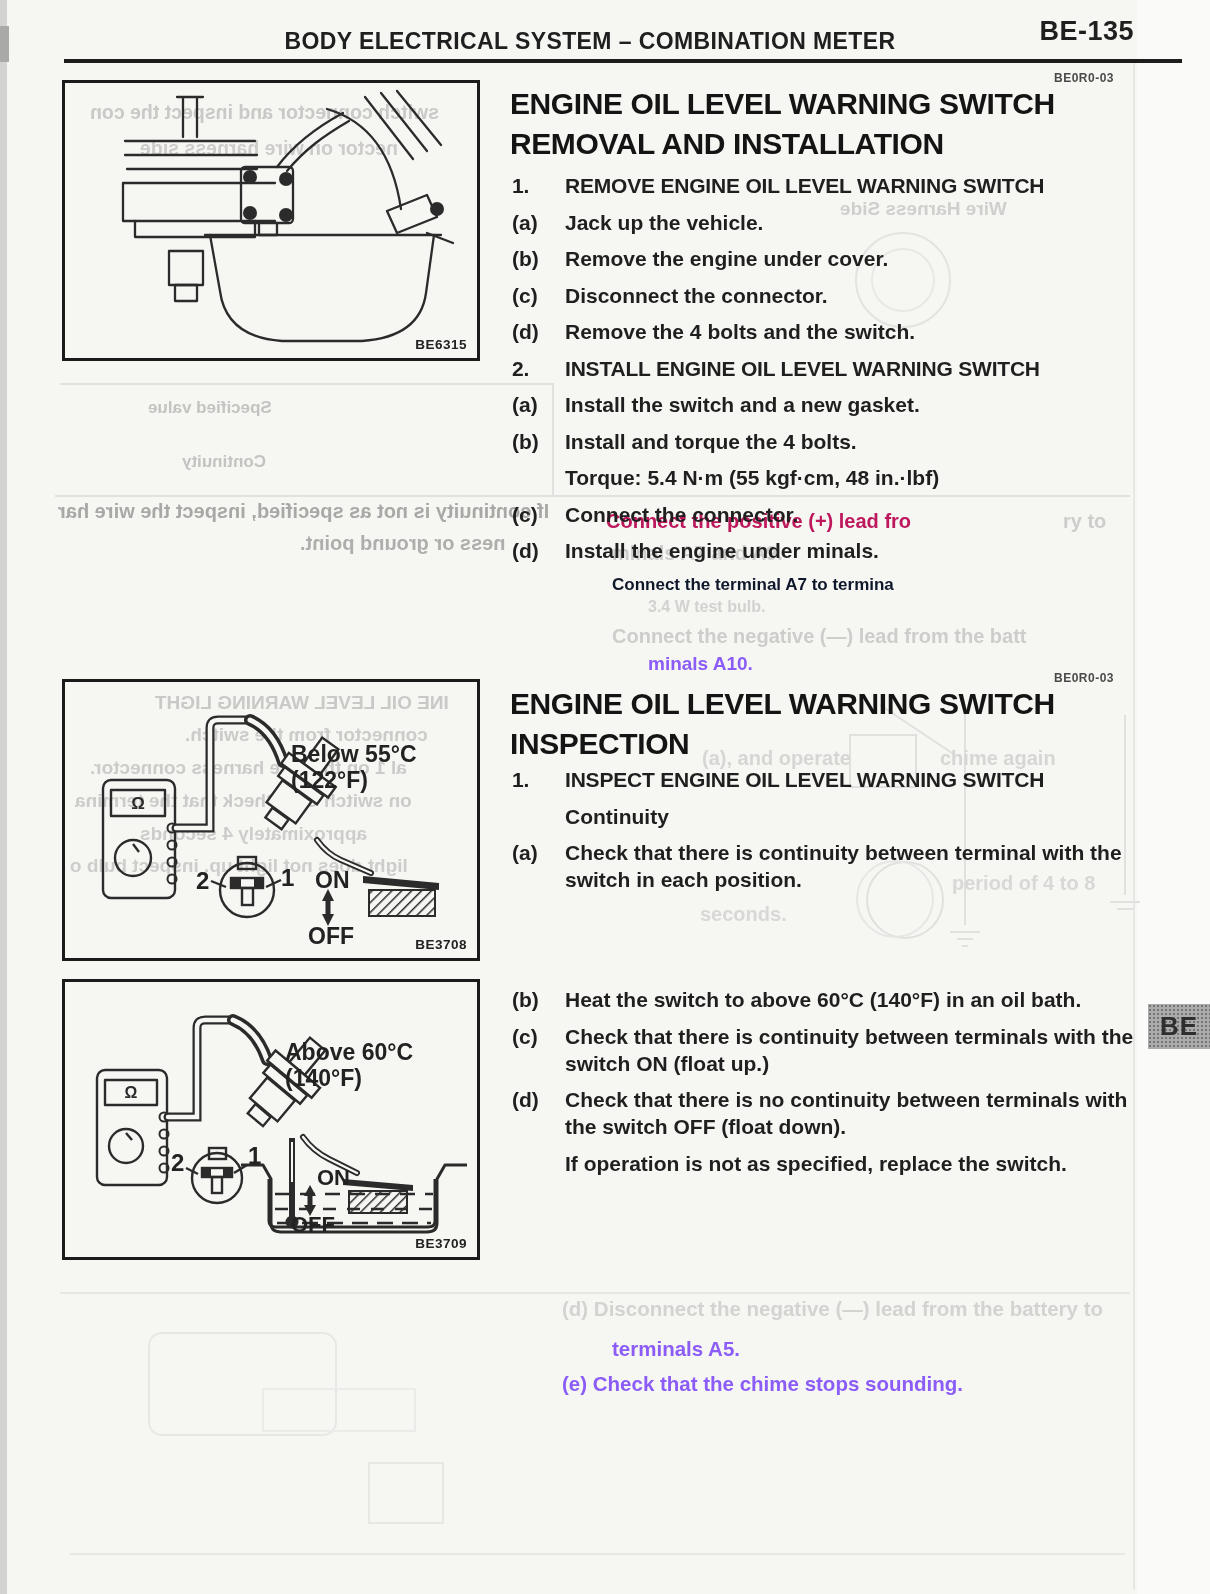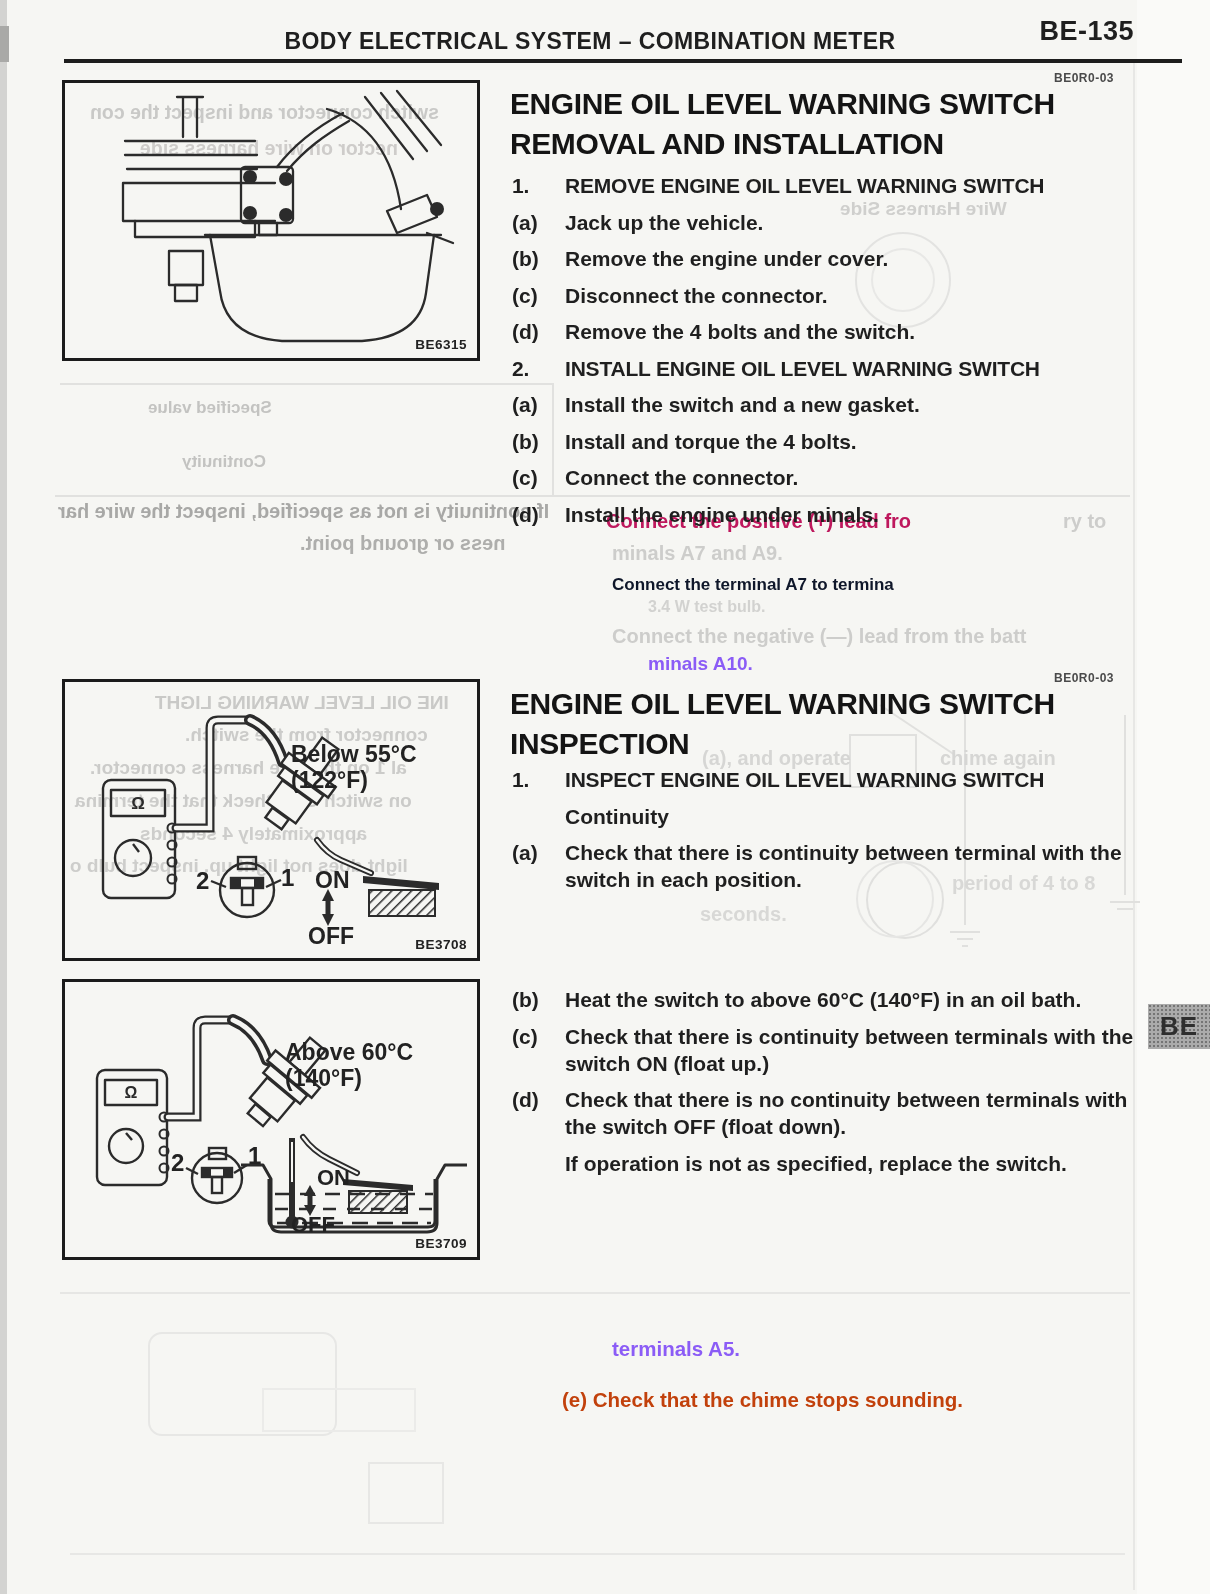--- a/index.html
+++ b/index.html
@@ -83,22 +83,23 @@
       <path d="M250,232 h30 M257,239 h16 M262,246 h6"></path>
       <path d="M410,202 h30 M417,209 h16"></path>
     </g>
   </svg>
   <div class="g" style="left:702px;top:747px;font-size:20px;color:#d6d6d4;">(a), and operate</div>
   <div class="g" style="left:940px;top:747px;font-size:20px;color:#d6d6d4;">chime again</div>
   <div class="g" style="left:952px;top:872px;font-size:20px;color:#d8d8d6;">period of 4 to 8</div>
   <div class="g" style="left:700px;top:903px;font-size:20px;color:#d8d8d6;">seconds.</div>
   <div class="gcirc" style="left:856px;top:860px;width:74px;height:74px;border-color:#e6e6e4;"></div>
 
+  <div class="g" style="left:562px;top:1297px;font-size:20.5px;color:#d3d3d1;">(d) Disconnect the negative (—) lead from the battery to</div>
   <div class="g" style="left:612px;top:1337px;font-size:20.5px;color:#8b5cf6;">terminals A5.</div>
-  <div class="g" style="left:562px;top:1372px;font-size:20.5px;color:#c2410c;margin-top:16px;">(e) Check that the chime stops sounding.</div>
+  <div class="g" style="left:562px;top:1372px;font-size:20.5px;color:#8b5cf6;">(e) Check that the chime stops sounding.</div>
 
   <div class="gl" style="left:60px;top:1292px;width:1070px;height:2px;background:#e6e6e4;"></div>
   <div class="gl" style="left:70px;top:1553px;width:1055px;height:2px;background:#e7e7e5;"></div>
   <div class="gbox" style="left:148px;top:1332px;width:185px;height:100px;border-radius:14px;border-color:#e7e7e5;"></div>
   <div class="gbox" style="left:368px;top:1462px;width:72px;height:58px;border-color:#e7e7e5;"></div>
   <div class="gbox" style="left:262px;top:1388px;width:150px;height:40px;border-color:#ebebe9;"></div>
 
   <div class="hdr-title">
     <span class="b1">BODY ELECTRICAL SYSTEM</span>
     <span class="b2">–</span>
@@ -170,20 +171,24 @@
         <span class="tx">INSTALL ENGINE OIL LEVEL WARNING SWITCH</span>
       </div>
     <div class="row">
         <span class="lb">(a)</span>
         <span class="tx">Install the switch and a new gasket.</span>
       </div>
     <div class="row">
         <span class="lb">(b)</span>
         <span class="tx">Install and torque the 4 bolts.</span>
       </div>
+    <div class="row bold">
+        <span class="lb"></span>
+        <span class="tx">Torque: 5.4 N·m (55 kgf·cm, 48 in.·lbf)</span>
+      </div>
     <div class="row">
         <span class="lb">(c)</span>
         <span class="tx">Connect the connector.</span>
       </div>
     <div class="row">
         <span class="lb">(d)</span>
         <span class="tx">Install the engine under minals.</span>
       </div>
   </div>
 

